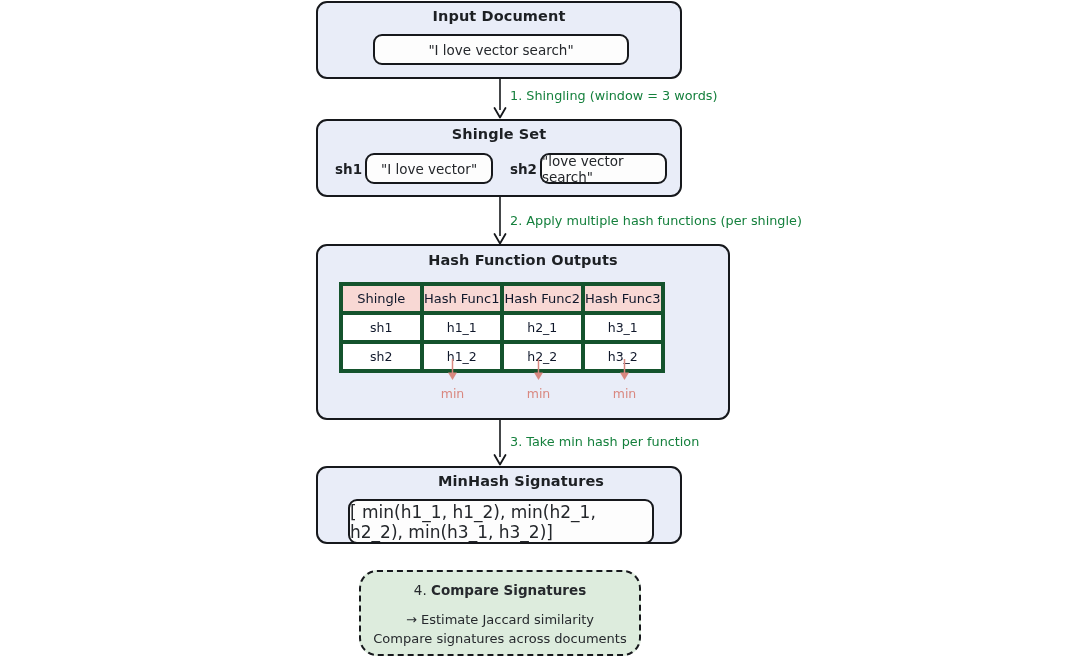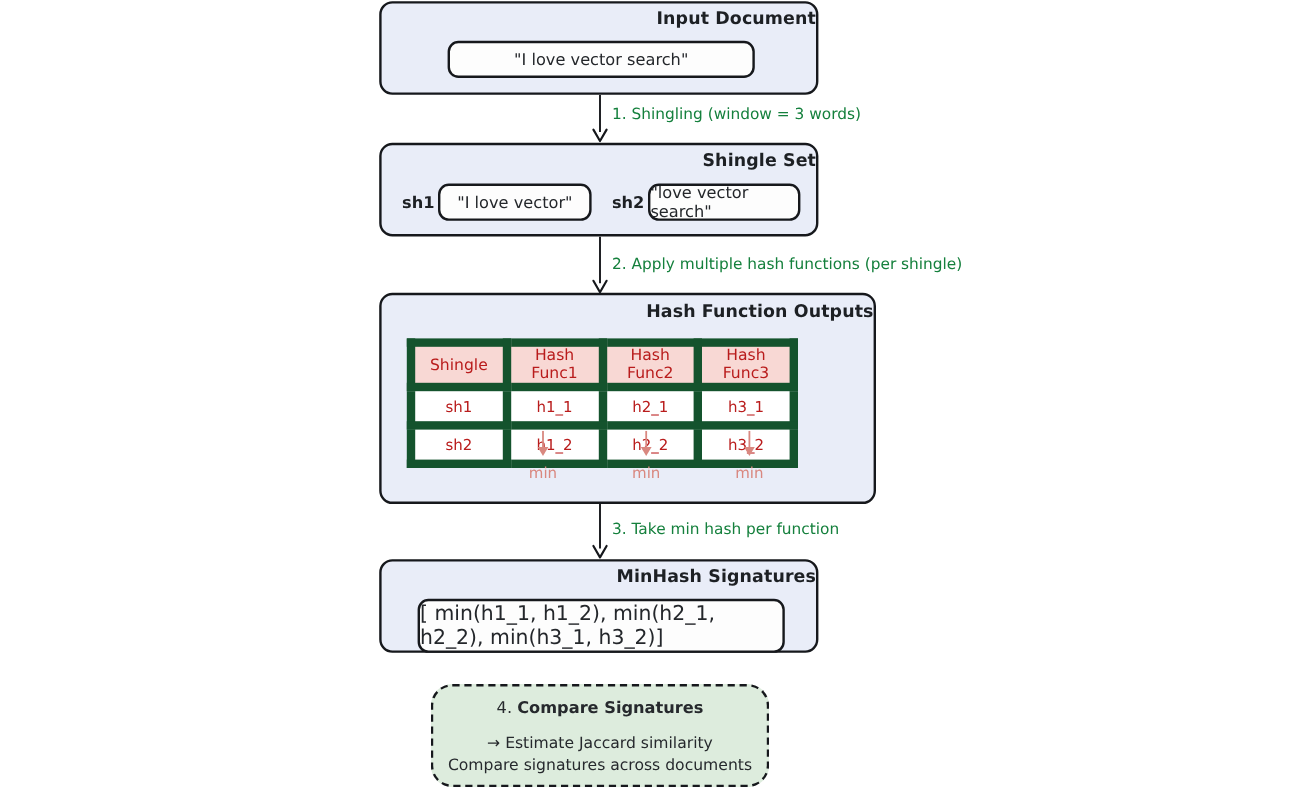--- a/index.html
+++ b/index.html
@@ -25,21 +25,21 @@
 
   
   .node {
     position: absolute;
     box-sizing: border-box;
     background: #e9edf8;
     border: 2px solid #16181c;
     border-radius: 11px;
   }
   .node-title {
-    text-align: right;
+    text-align: center;
     font-weight: bold;
     font-size: 14.5px;
     color: #1d2024;
     letter-spacing: 0.1px;
   }
 
   
   .chip {
     box-sizing: border-box;
     background: #fdfdfd;
@@ -95,23 +95,23 @@
   table.hash-table {
     position: absolute;
     left: 21px; top: 36px;
     width: 326px;
     border-collapse: collapse;
     table-layout: fixed;
     font-size: 12.5px;
   }
   table.hash-table th,
   table.hash-table td {
-    border: 7px solid #14532d;
-    text-align: center;
-    color: #b91c1c;
+    border: 4px solid #14532d;
+    text-align: center;
+    color: #0f172a;
     font-weight: normal;
     height: 25px;
     padding: 0;
   }
   table.hash-table th {
     background: #f8d8d4;
     font-size: 13px;
   }
   table.hash-table td { background: #ffffff; }
 

